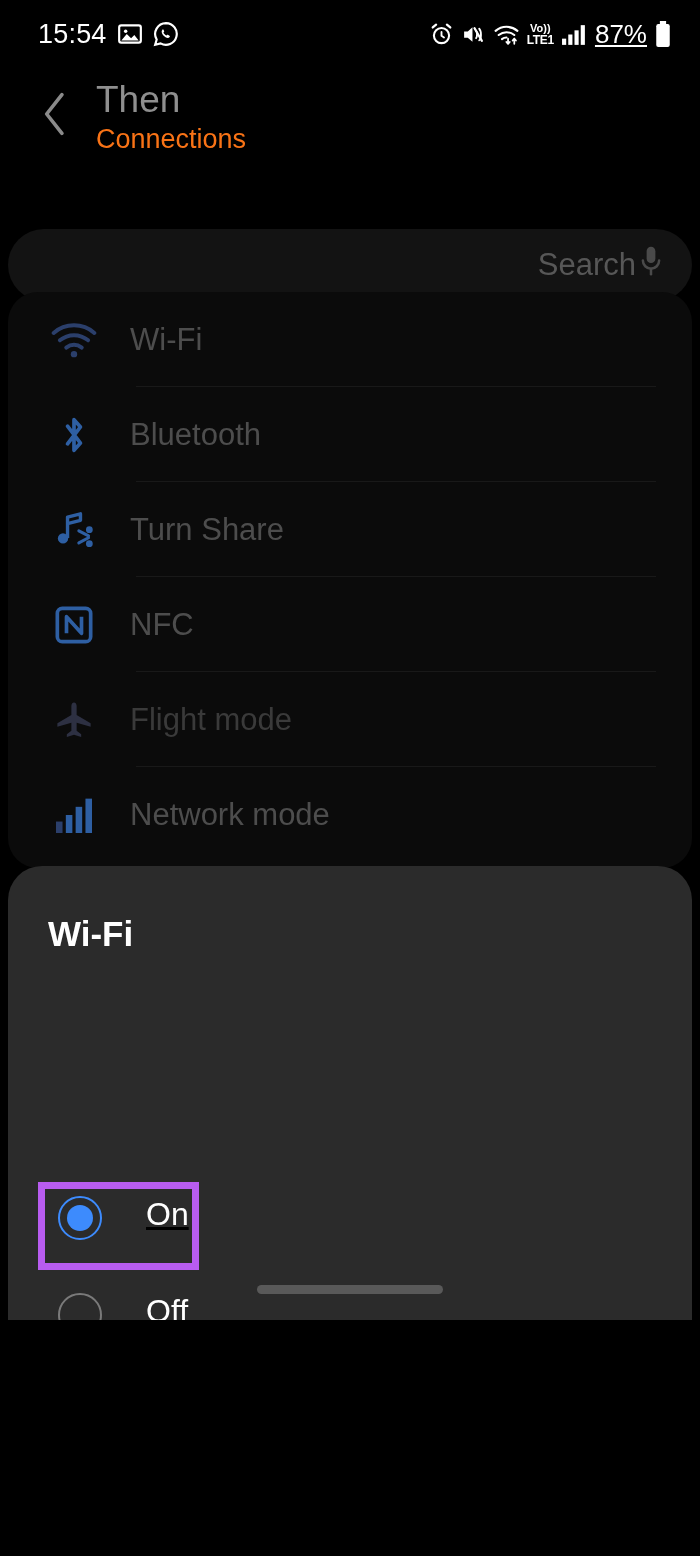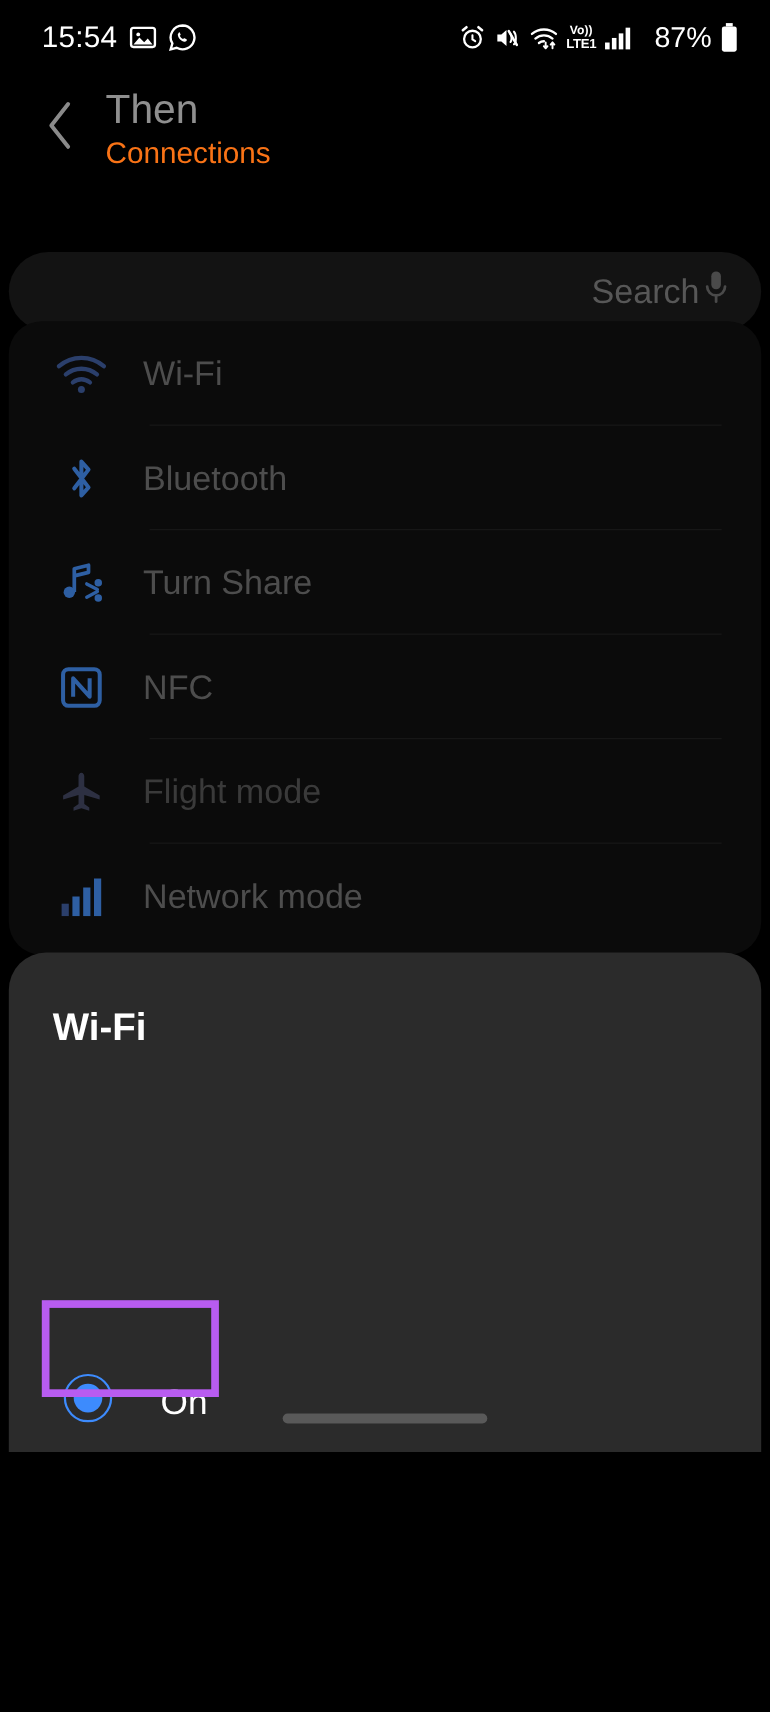--- a/index.html
+++ b/index.html
@@ -19,21 +19,21 @@
   
   .statusbar{
     position:absolute; left:0; top:0; width:700px; height:68px;
     display:flex; align-items:center; justify-content:space-between;
     padding:0 28px 0 38px;
   }
   .sb-left{ display:flex; align-items:center; gap:10px; }
   .sb-time{ color:#fff; font-size:27px; letter-spacing:.2px; }
   .sb-right{ display:flex; align-items:center; gap:7px; }
   .sb-ico{ display:inline-flex; align-items:center; }
-  .sb-batt-text{ color:#fff; font-size:26px; margin-left:12px; }
+  .sb-batt-text{ color:#fff; font-size:26px; margin-left:0;text-decoration:underline; }
   .volte{ display:flex; flex-direction:column; align-items:center; color:#fff;
           line-height:1; font-size:10px; font-weight:bold; }
   .volte .v1{ font-size:11px; }
   .volte .v2{ font-size:12px; letter-spacing:-.3px; }
 
   
   .appbar{
     position:absolute; left:0; top:68px; width:700px; height:105px;
   }
   .back-btn{
@@ -72,21 +72,21 @@
   }
   .dlg-title{
     position:absolute; left:40px; top:48px;
     color:#fff; font-size:35px; font-weight:bold;
   }
   .dlg-body{
     position:absolute; left:40px; top:115px; width:602px;
     color:#f0f0f0; font-size:29.5px; line-height:50px;
   }
   .radio-group{ position:absolute; left:40px; top:330px; width:600px; }
-  .rrow{ height:97px; display:flex; align-items:flex-end; }
+  .rrow{ height:97px; display:flex; align-items:flex-start;text-decoration:underline; }
   .radio{
     width:44px; height:44px; border-radius:50%;
     border:2.5px solid #7a7a7a; margin-left:10px;
     display:flex; align-items:center; justify-content:center;
   }
   .radio.on{ border-color:#3d8bfd; }
   .radio.on::after{
     content:""; width:26px; height:26px; border-radius:50%;
     background:#3d8bfd;
   }

